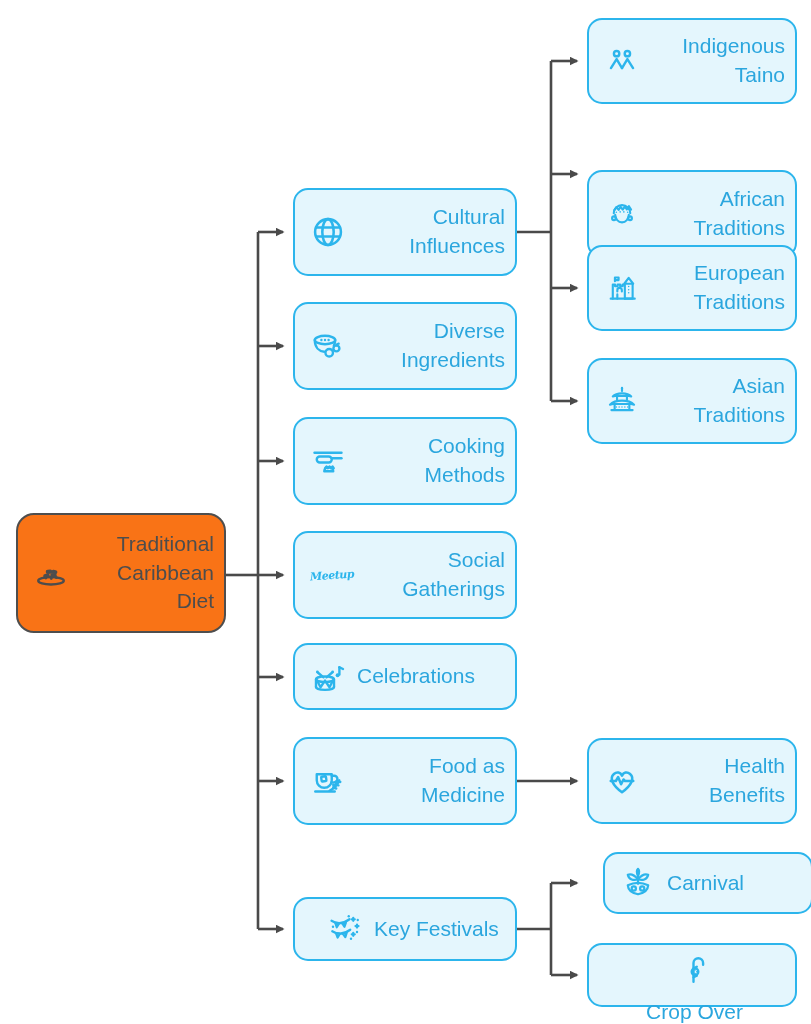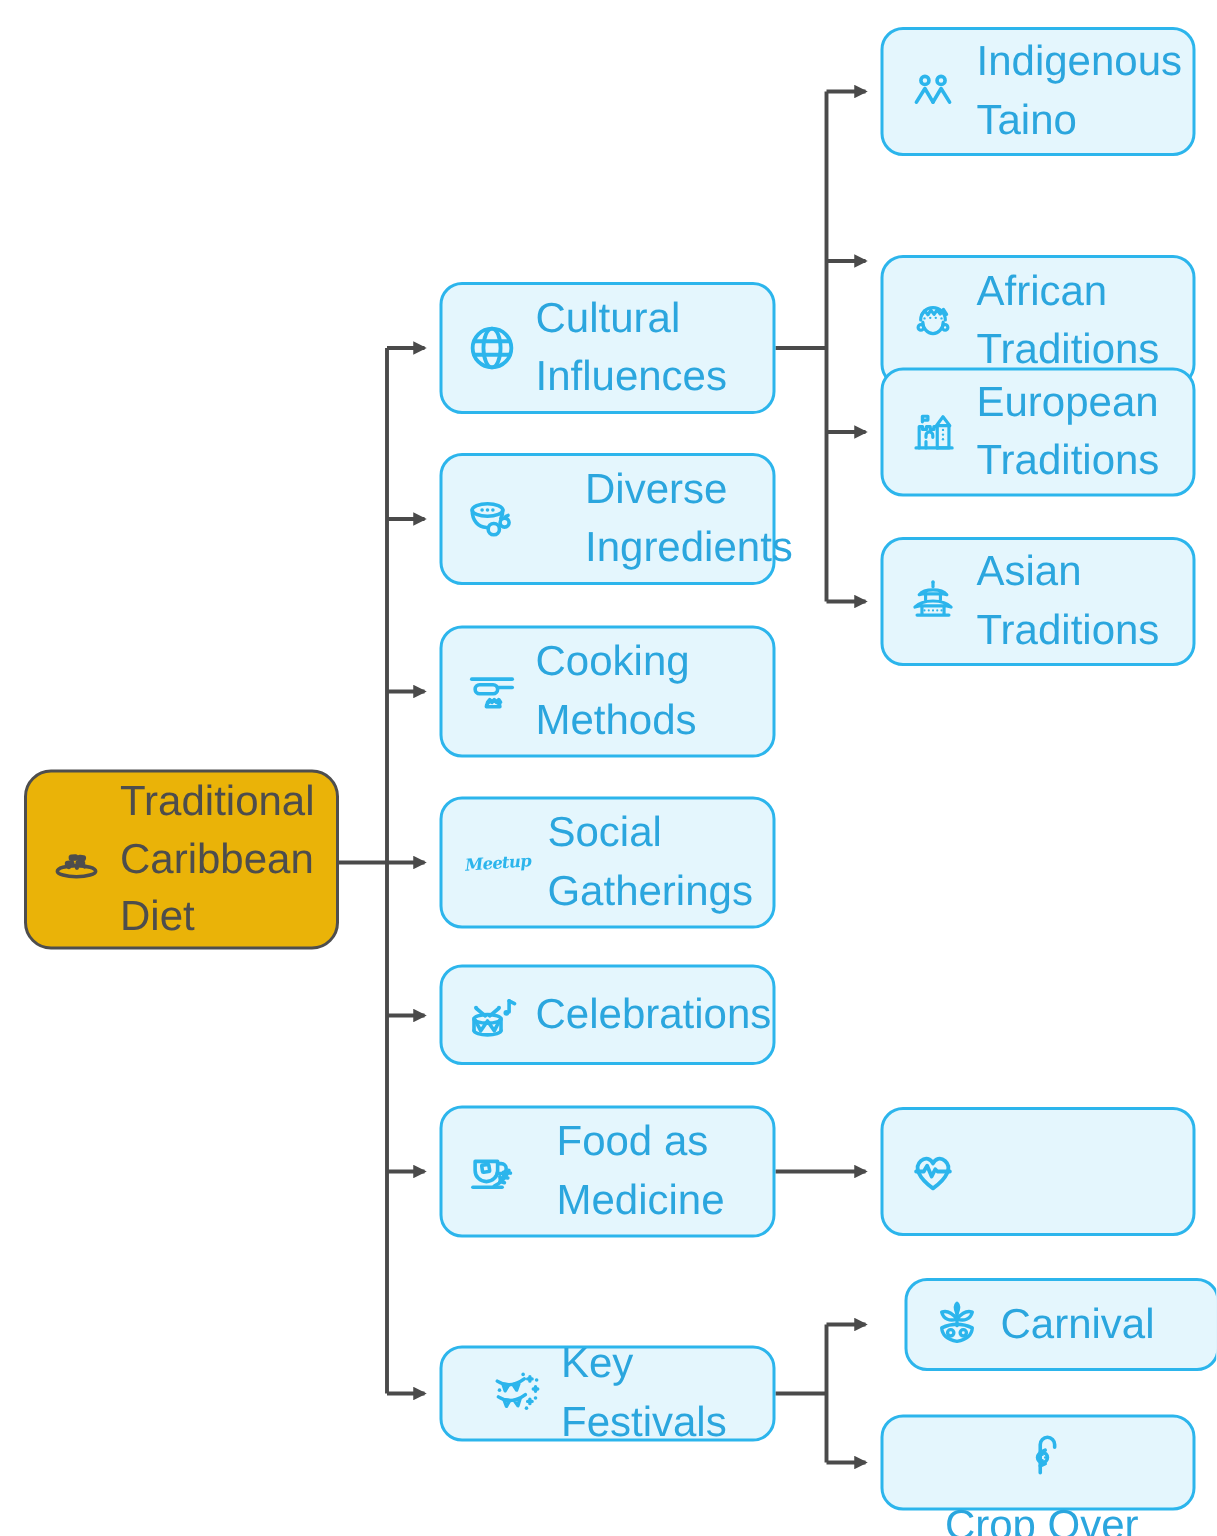--- a/index.html
+++ b/index.html
@@ -10,25 +10,25 @@
   .connectors{position:absolute;left:0;top:0;width:811px;height:1024px;}
   .node{
     position:absolute;box-sizing:border-box;
     display:flex;align-items:center;gap:11px;padding:6px 10px 6px 15px;
     border-radius:15px;
   }
   .node.blue{
     background:#e4f6fd;border:2.5px solid #2cb5ec;color:#2ba6de;
   }
   .node.root{
-    background:#eab308;border:2.5px solid #4e4e4e;color:#4d4d4d;
+    background:#f97316;border:2.5px solid #4e4e4e;color:#4d4d4d;
   }
   .icon{flex:0 0 36px;display:flex;align-items:center;justify-content:center;}
   .icon svg{display:block;}
-  .label{font-size:28px;line-height:1.38;font-weight:400;}
+  .label{font-size:21px;line-height:1.38;font-weight:400;text-align:right;}
   .meetup-script{
     font-family:"DejaVu Serif", serif;font-style:italic;font-weight:bold;
     font-size:11px;color:#2cb5ec;transform:rotate(-4deg);letter-spacing:-0.5px;
   }
 </style>
 </head>
 <body>
 
 <div class="canvas">
 
@@ -262,20 +262,21 @@
     <span class="label">Asian Traditions</span>
   </div>
 
   <div class="node blue" style="left:587px;top:738px;width:210px;height:86px;">
     <span class="icon">
       <svg width="36" height="36" viewBox="0 0 24 24" fill="none" stroke="#2cb5ec" stroke-width="1.7" stroke-linecap="round" stroke-linejoin="round">
         <path d="M12,19.5 C5.5,14.8 3.5,10 6.6,7.3 c2.1,-1.8 4.4,-1 5.4,1.1 c1,-2.1 3.3,-2.9 5.4,-1.1 c3.1,2.7 1.1,7.5 -5.4,12.2 z"></path>
         <path d="M4.5,12 h3.4 l1.5,-2.6 2,4.8 1.6,-3.2 1,1 h5.5"></path>
       </svg>
     </span>
+    <span class="label">Health Benefits</span>
   </div>
 
   <div class="node blue" style="left:587px;top:852px;width:210px;height:62px;margin-left:16px;">
     <span class="icon">
       <svg width="36" height="36" viewBox="0 0 24 24" fill="none" stroke="#2cb5ec" stroke-width="1.5" stroke-linecap="round" stroke-linejoin="round">
         <path d="M12,12.5 V6"></path>
         <path d="M12,9.5 C9.5,6.5 7,5.8 5.2,6.5 C6,9.8 9,10.6 12,9.5 z"></path>
         <path d="M12,9.5 C14.5,6.5 17,5.8 18.8,6.5 C18,9.8 15,10.6 12,9.5 z"></path>
         <path d="M12,7.2 C11,5 11,3.5 12,2.6 C13,3.5 13,5 12,7.2 z"></path>
         <path d="M5.2,13.5 q6.8,-3.2 13.6,0 q-0.3,4.8 -6.8,6 q-6.5,-1.2 -6.8,-6 z"></path>

